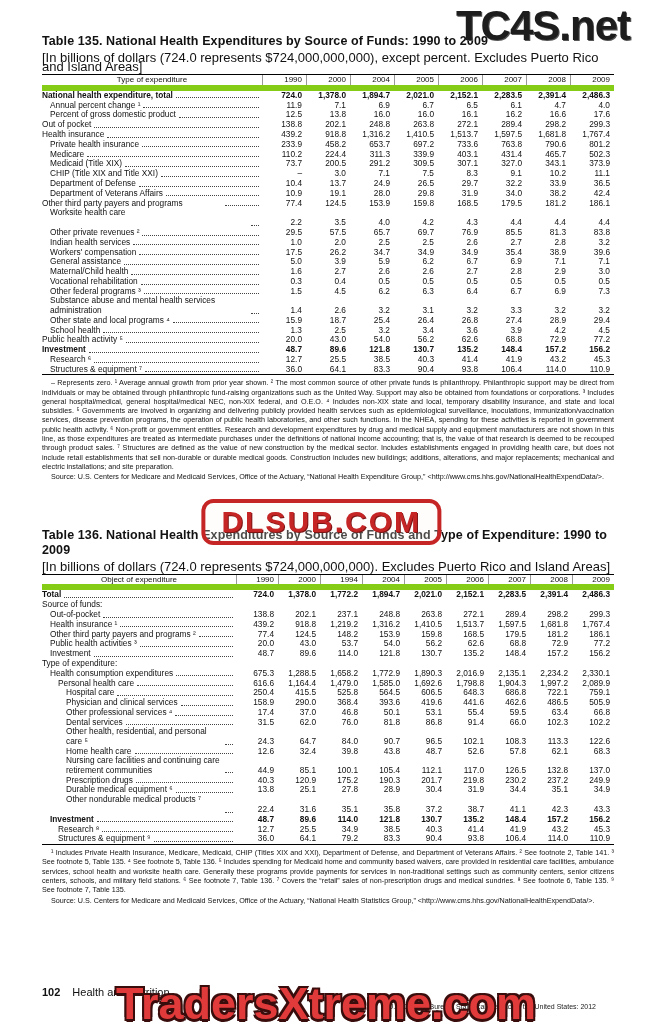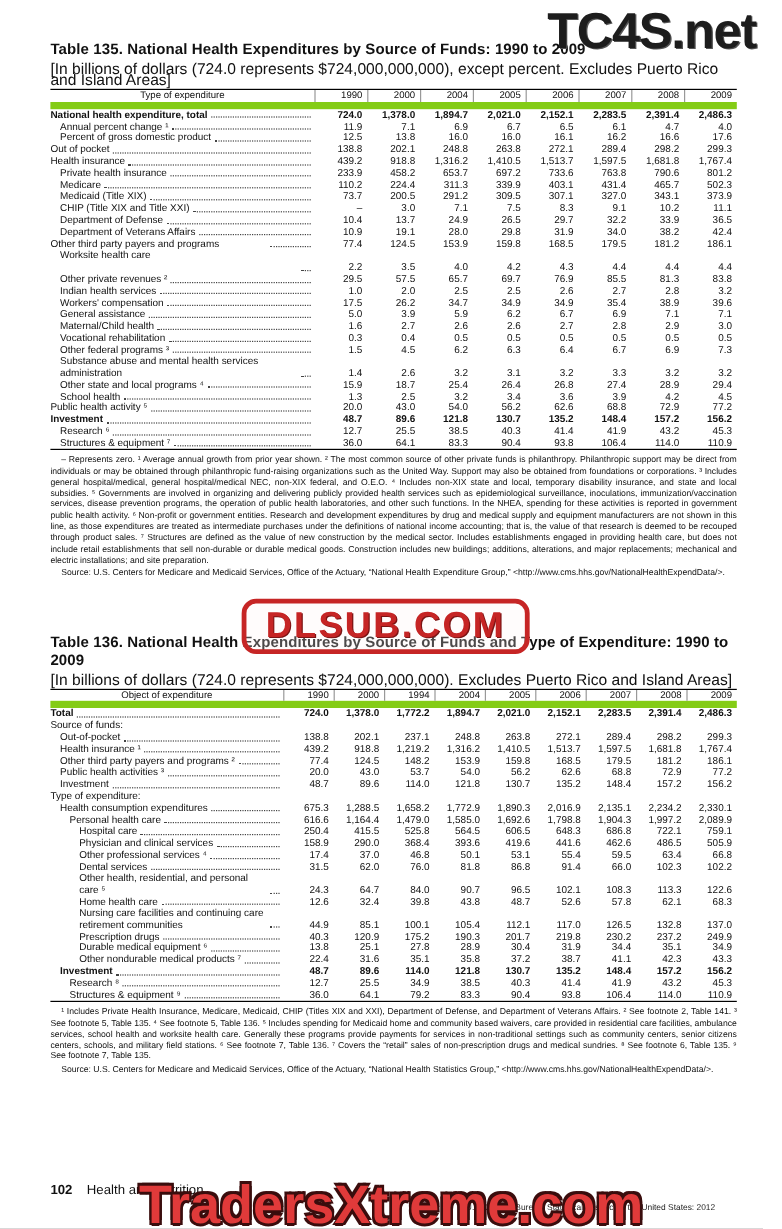--- a/index.html
+++ b/index.html
@@ -730,21 +730,21 @@
           <div class="val">25.1</div>
           <div class="val">27.8</div>
           <div class="val">28.9</div>
           <div class="val">30.4</div>
           <div class="val">31.9</div>
           <div class="val">34.4</div>
           <div class="val">35.1</div>
           <div class="val">34.9</div>
         </div>
         <div class="trow">
-          <div class="stub" style="padding-left: 24px;">
+          <div class="stub" style="padding-left: 24px; flex-direction: column;">
             <div class="lbl">Other nondurable medical products ⁷</div>
             <div class="leader"></div>
           </div>
           <div class="val">22.4</div>
           <div class="val">31.6</div>
           <div class="val">35.1</div>
           <div class="val">35.8</div>
           <div class="val">37.2</div>
           <div class="val">38.7</div>
           <div class="val">41.1</div>

